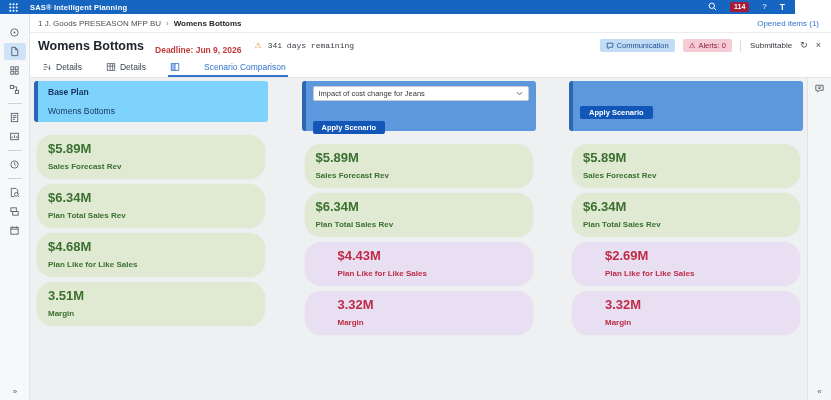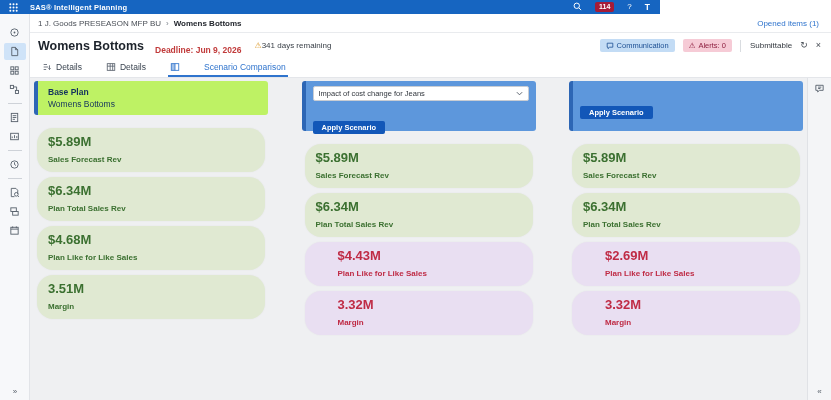--- a/index.html
+++ b/index.html
@@ -1,21 +1,21 @@
 <!DOCTYPE html>
 <html><head>
 <meta charset="utf-8">
 <style>
   html,body{margin:0;padding:0;background:#e9ebee;}
   .stage{position:relative;width:831px;height:400px;background:#ffffff;
     font-family:"Liberation Sans",sans-serif;overflow:hidden;
     -webkit-font-smoothing:antialiased;}
 
   
-  .topbar{position:absolute;top:0;left:0;width:660px;height:14px;background:#1665c1;
+  .topbar{position:absolute;top:0;left:0;width:795px;height:14px;background:#1665c1;
     display:flex;align-items:center;z-index:5;}
   .waffle{margin-left:9px;display:flex;align-items:center;}
   .app-title{margin-left:12px;color:#fff;font-size:7.5px;font-weight:bold;letter-spacing:.2px;}
   .topbar-right{margin-left:auto;display:flex;align-items:center;gap:13px;padding-right:10px;}
   .tb-icon{color:#fff;font-size:8px;line-height:1;display:flex;align-items:center;}
   .badge{background:#a51c38;color:#fff;font-size:7px;font-weight:bold;border-radius:2px;
     padding:1px 4px;line-height:1.2;}
   .avatar{color:#fff;font-size:8.5px;font-weight:bold;}
 
   
@@ -38,21 +38,21 @@
   .crumb-root{font-size:8px;color:#4a4f57;}
   .crumb-sep{font-size:8px;color:#7b828b;margin:0 5px;}
   .crumb-current{font-size:8px;font-weight:bold;color:#23272e;}
   .opened-link{margin-left:auto;font-size:8px;color:#2f74cd;}
 
   .row-header{height:25px;min-height:25px;background:#fff;display:flex;align-items:center;
     padding:0 10px 0 8px;}
   .page-title{font-size:12.5px;font-weight:bold;color:#1d232b;}
   .deadline{font-size:8.5px;font-weight:bold;color:#c13a3a;margin-left:11px;margin-top:8px;}
   .warn-glyph{font-size:8px;color:#dc9a2b;margin-left:13px;}
-  .days-remaining{font-size:8px;color:#3a4048;margin-left:0;}
+  .days-remaining{font-size:8px;color:#3a4048;margin-left:6px;font-family:Liberation Mono, monospace;}
   .header-right{margin-left:auto;display:flex;align-items:center;gap:8px;}
   .pill{display:flex;align-items:center;gap:3px;height:13px;padding:0 6px;border-radius:2px;
     font-size:7.5px;line-height:1;}
   .pill.comm{background:#c3dcf5;color:#1c4f93;}
   .pill.alerts{background:#f6cbd6;color:#8e2040;}
   .submittable{font-size:8px;color:#33383f;padding-left:9px;border-left:1px solid #d9dce0;
     height:12px;display:flex;align-items:center;}
   .hdr-icon{font-size:9px;color:#444a52;line-height:1;}
 
   .row-tabs{height:19px;min-height:19px;background:#fff;border-bottom:1px solid #e4e6ea;
@@ -61,21 +61,21 @@
     border-bottom:2px solid transparent;padding:0 2px;box-sizing:border-box;}
   .tab svg{stroke:#59626d;fill:none;stroke-width:1;}
   .tab.active{color:#2f74cd;border-bottom-color:#2f74cd;gap:24px;}
   .tab.active svg{stroke:#2f74cd;}
 
   .content-wrap{flex:1;display:flex;min-height:0;}
   .content{flex:1;background:#eff0f2;padding:3px 4px;display:flex;
     justify-content:space-between;overflow:hidden;}
   .col{width:234px;display:flex;flex-direction:column;}
 
-  .base-card{height:34px;background:#bef264;border-left:4px solid #2d66b5;border-radius:3px;
+  .base-card{height:41px;background:#7dd3fc;border-left:4px solid #2d66b5;border-radius:3px;
     margin:0 0 13px 0;padding:6px 10px;box-sizing:border-box;display:flex;
     flex-direction:column;justify-content:space-between;color:#14325e;}
   .bc-title{font-size:8.5px;font-weight:bold;}
   .bc-sub{font-size:8.5px;}
 
   .scen-card{height:50px;background:#5d97dc;border-left:4px solid #2d66b5;border-radius:3px;
     margin:0 0 13px 0;padding:5px 7px;box-sizing:border-box;}
   .select{height:13px;background:#fff;border:1px solid #c9cdd3;border-radius:2px;
     display:flex;align-items:center;justify-content:space-between;padding:0 5px;
     font-size:7.5px;color:#32373e;}

